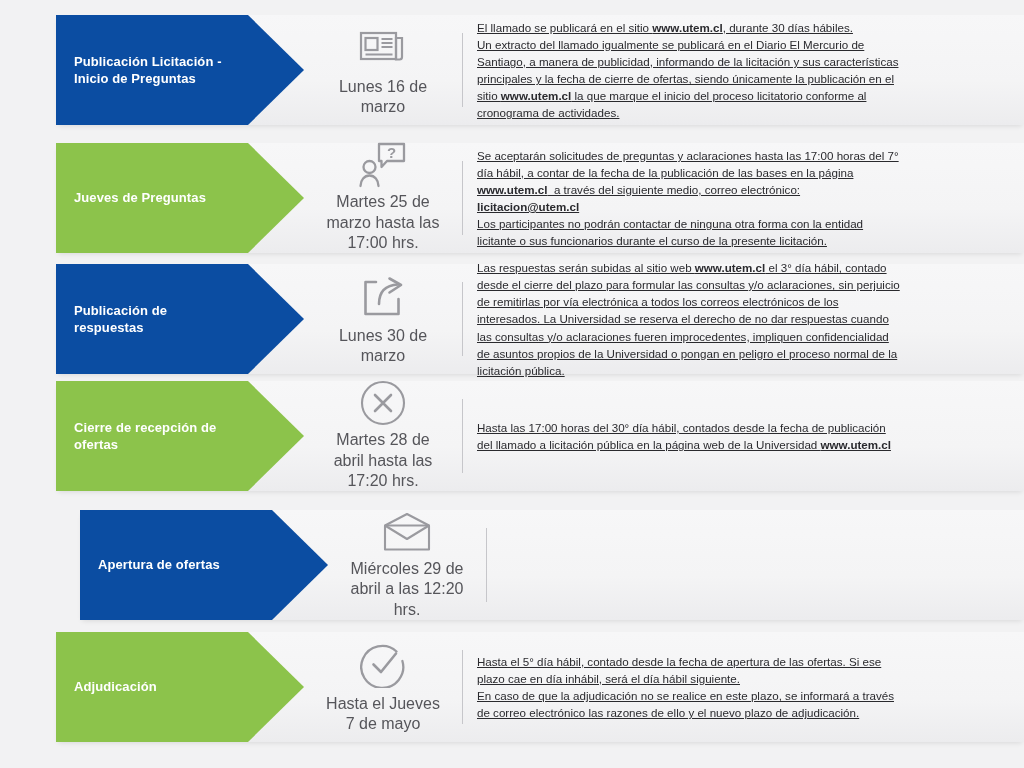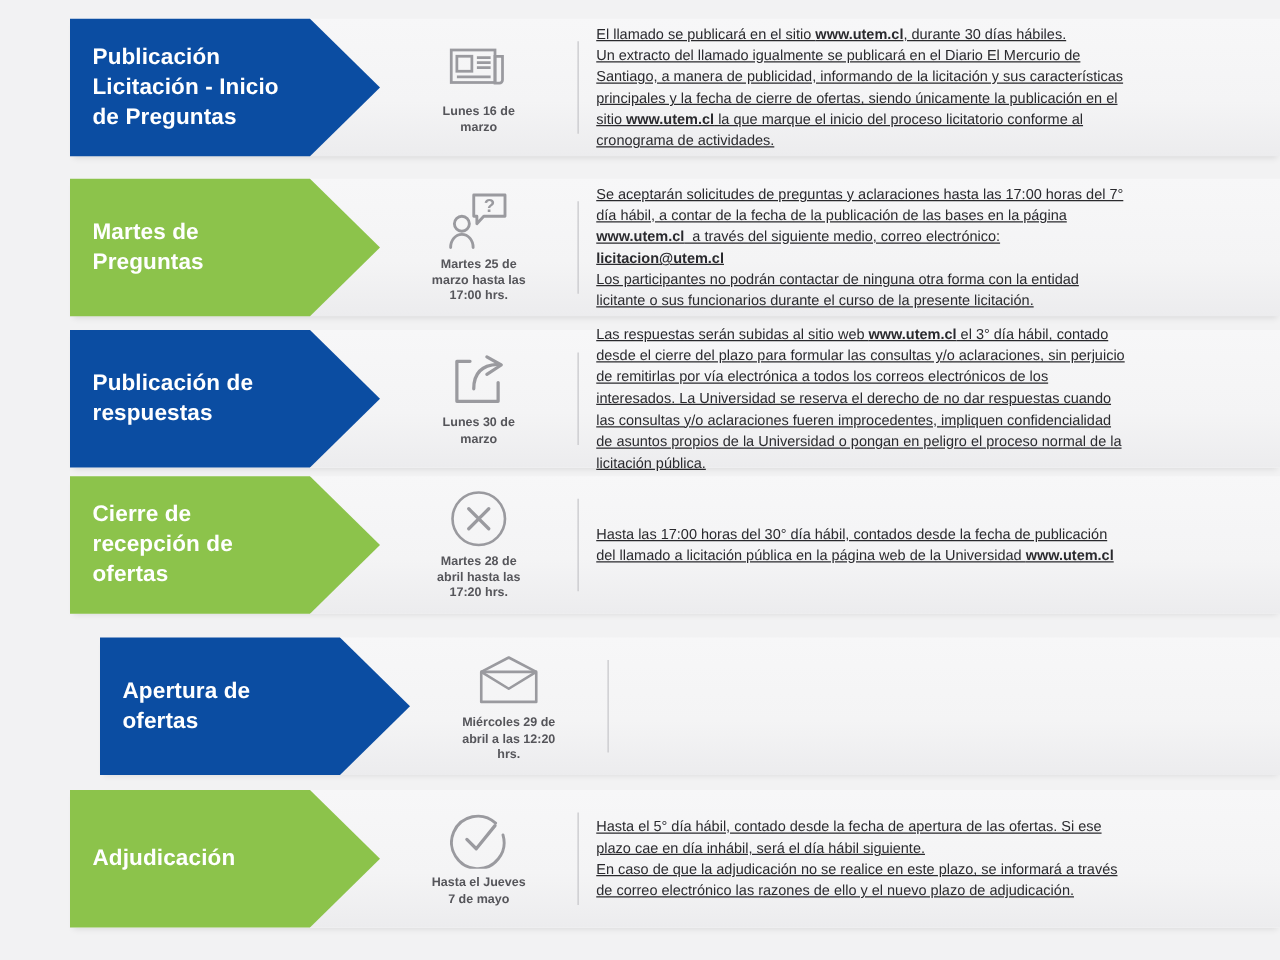--- a/index.html
+++ b/index.html
@@ -52,21 +52,21 @@
     position: absolute;
     top: 0;
     left: 192px;
     width: 56px;
     height: 100%;
     z-index: -1;
   }
   .chevron-tip svg { display: block; width: 100%; height: 100%; }
 
   .chevron-label {
-    font-size: 18px;
+    font-size: 13px;
     font-weight: bold;
     line-height: 1.32;
     letter-spacing: 0.1px;
   }
 
   
   .datecol {
     flex: 0 0 158px;
     margin-left: 56px;
     display: flex;
@@ -79,25 +79,24 @@
   .icon-wrap {
     width: 56px;
     height: 50px;
     display: flex;
     align-items: center;
     justify-content: center;
     margin-bottom: 4px;
   }
   .icon-wrap svg { display: block; }
   .date-text {
-    font-size: 10px;
+    font-size: 16px;
     line-height: 1.28;
     color: #55555a;
     white-space: pre-line;
-    font-weight: bold;
   }
 
   
   .divider {
     flex: 0 0 1px;
     width: 1px;
     background: #c6c6ca;
     margin: 18px 0;
     align-self: stretch;
   }
@@ -156,21 +155,21 @@
     </div>
   </div>
     <div class="row" style="top: 143px; height: 110px;">
     <div class="chevron">
       <div class="chevron-bg" style="background:#8CC34B"></div>
       <div class="chevron-tip">
         <svg viewBox="0 0 56 100" preserveAspectRatio="none">
             <polygon points="0,0 56,50 0,100" fill="#8CC34B"></polygon>
           </svg>
       </div>
-      <div class="chevron-label">Martes de
+      <div class="chevron-label">Jueves de
 Preguntas</div>
     </div>
     <div class="datecol">
       <div class="icon-wrap">
           <svg width="48" height="46" viewBox="0 0 48 46">
             <g fill="none" stroke="#9a9a9f" stroke-width="2.3" stroke-linejoin="round">
               <path d="M20 2h25v17H28l-5.5 6v-6H20z"></path>
               <circle cx="10.5" cy="25" r="6"></circle>
               <path d="M1.5 44c0-6 4-10.5 9-10.5S19.5 38 19.5 44" stroke-linecap="round"></path>
             </g>

